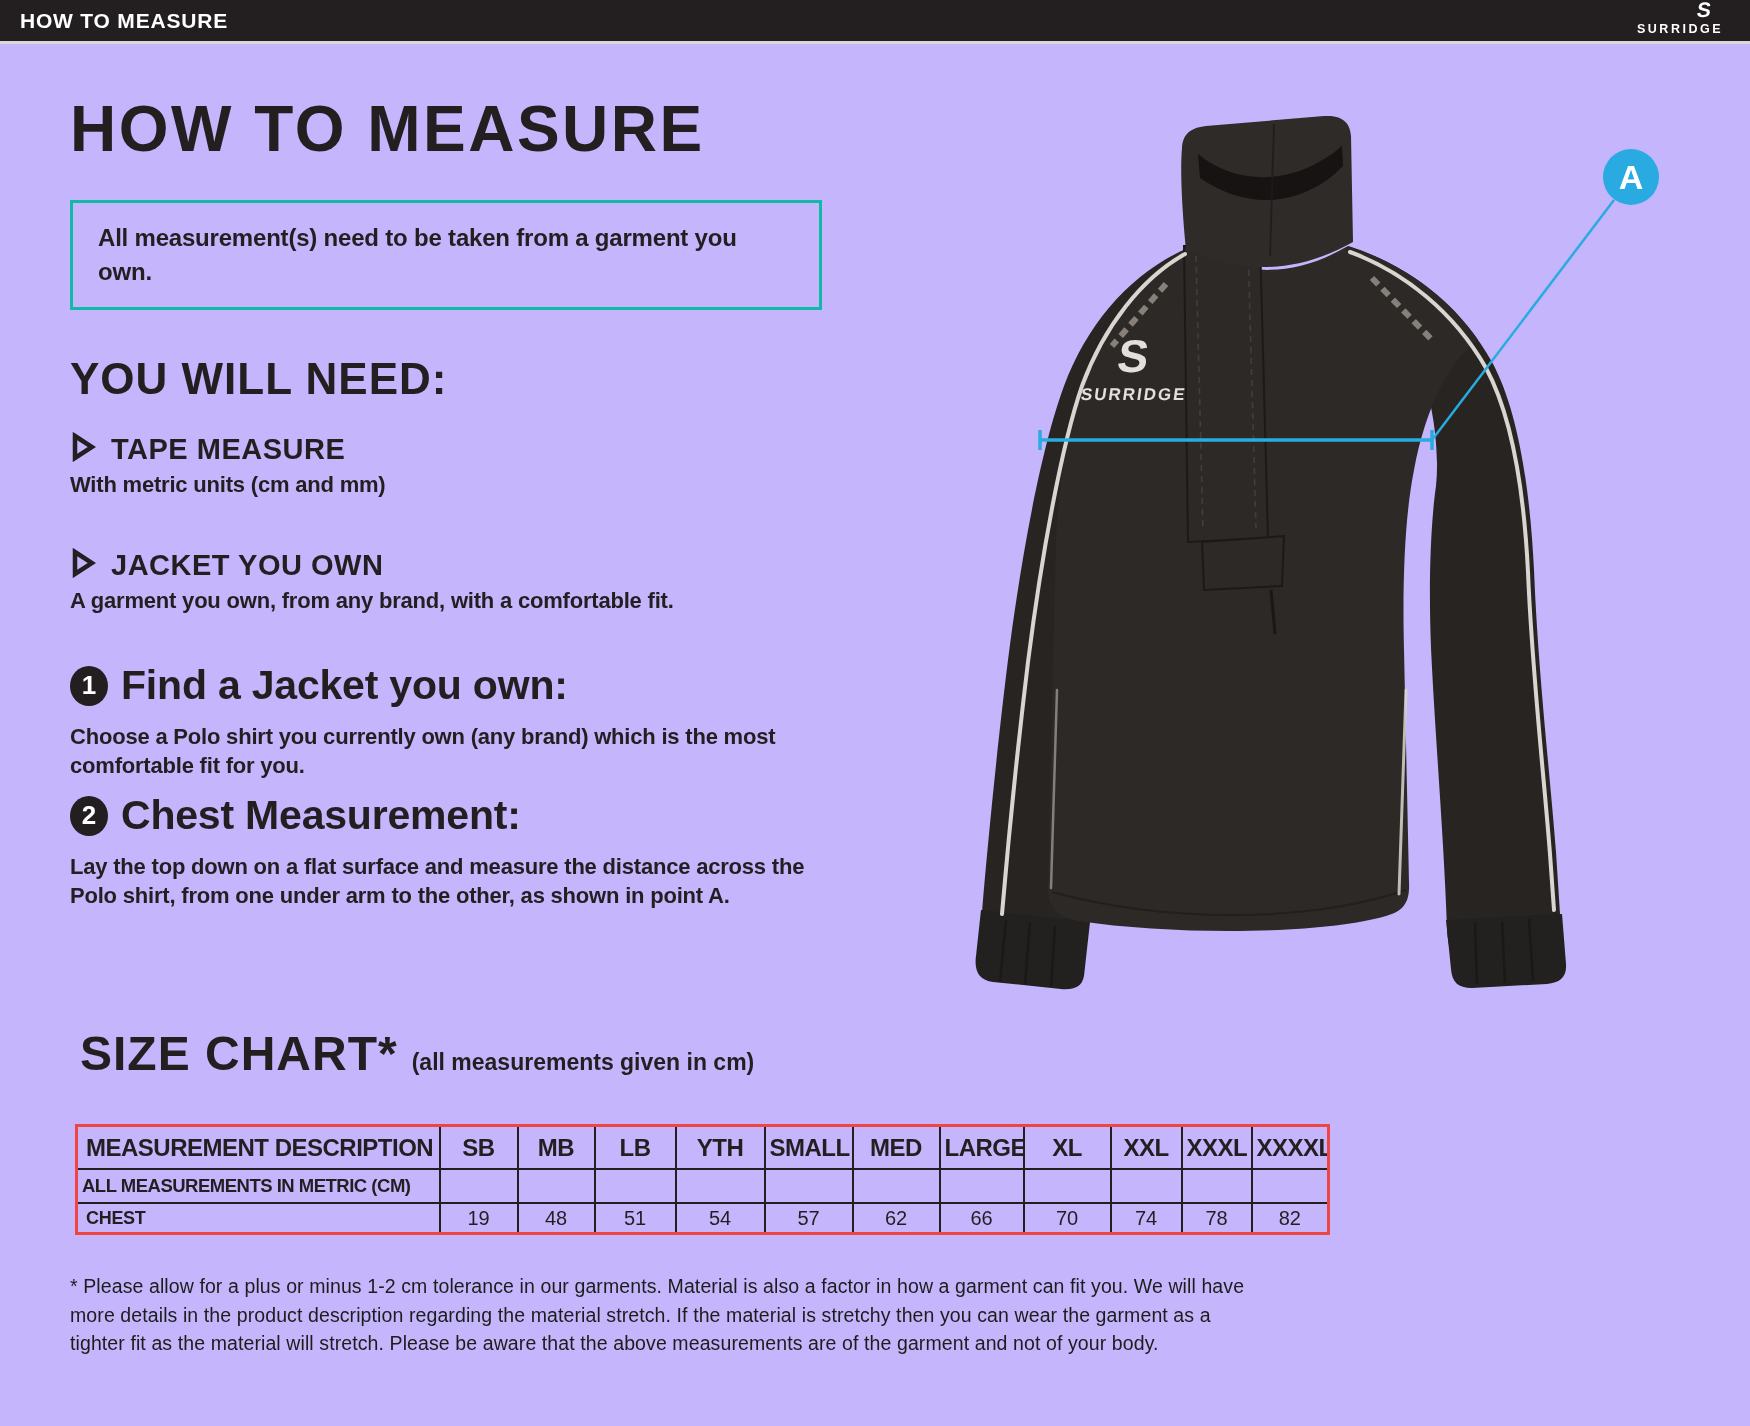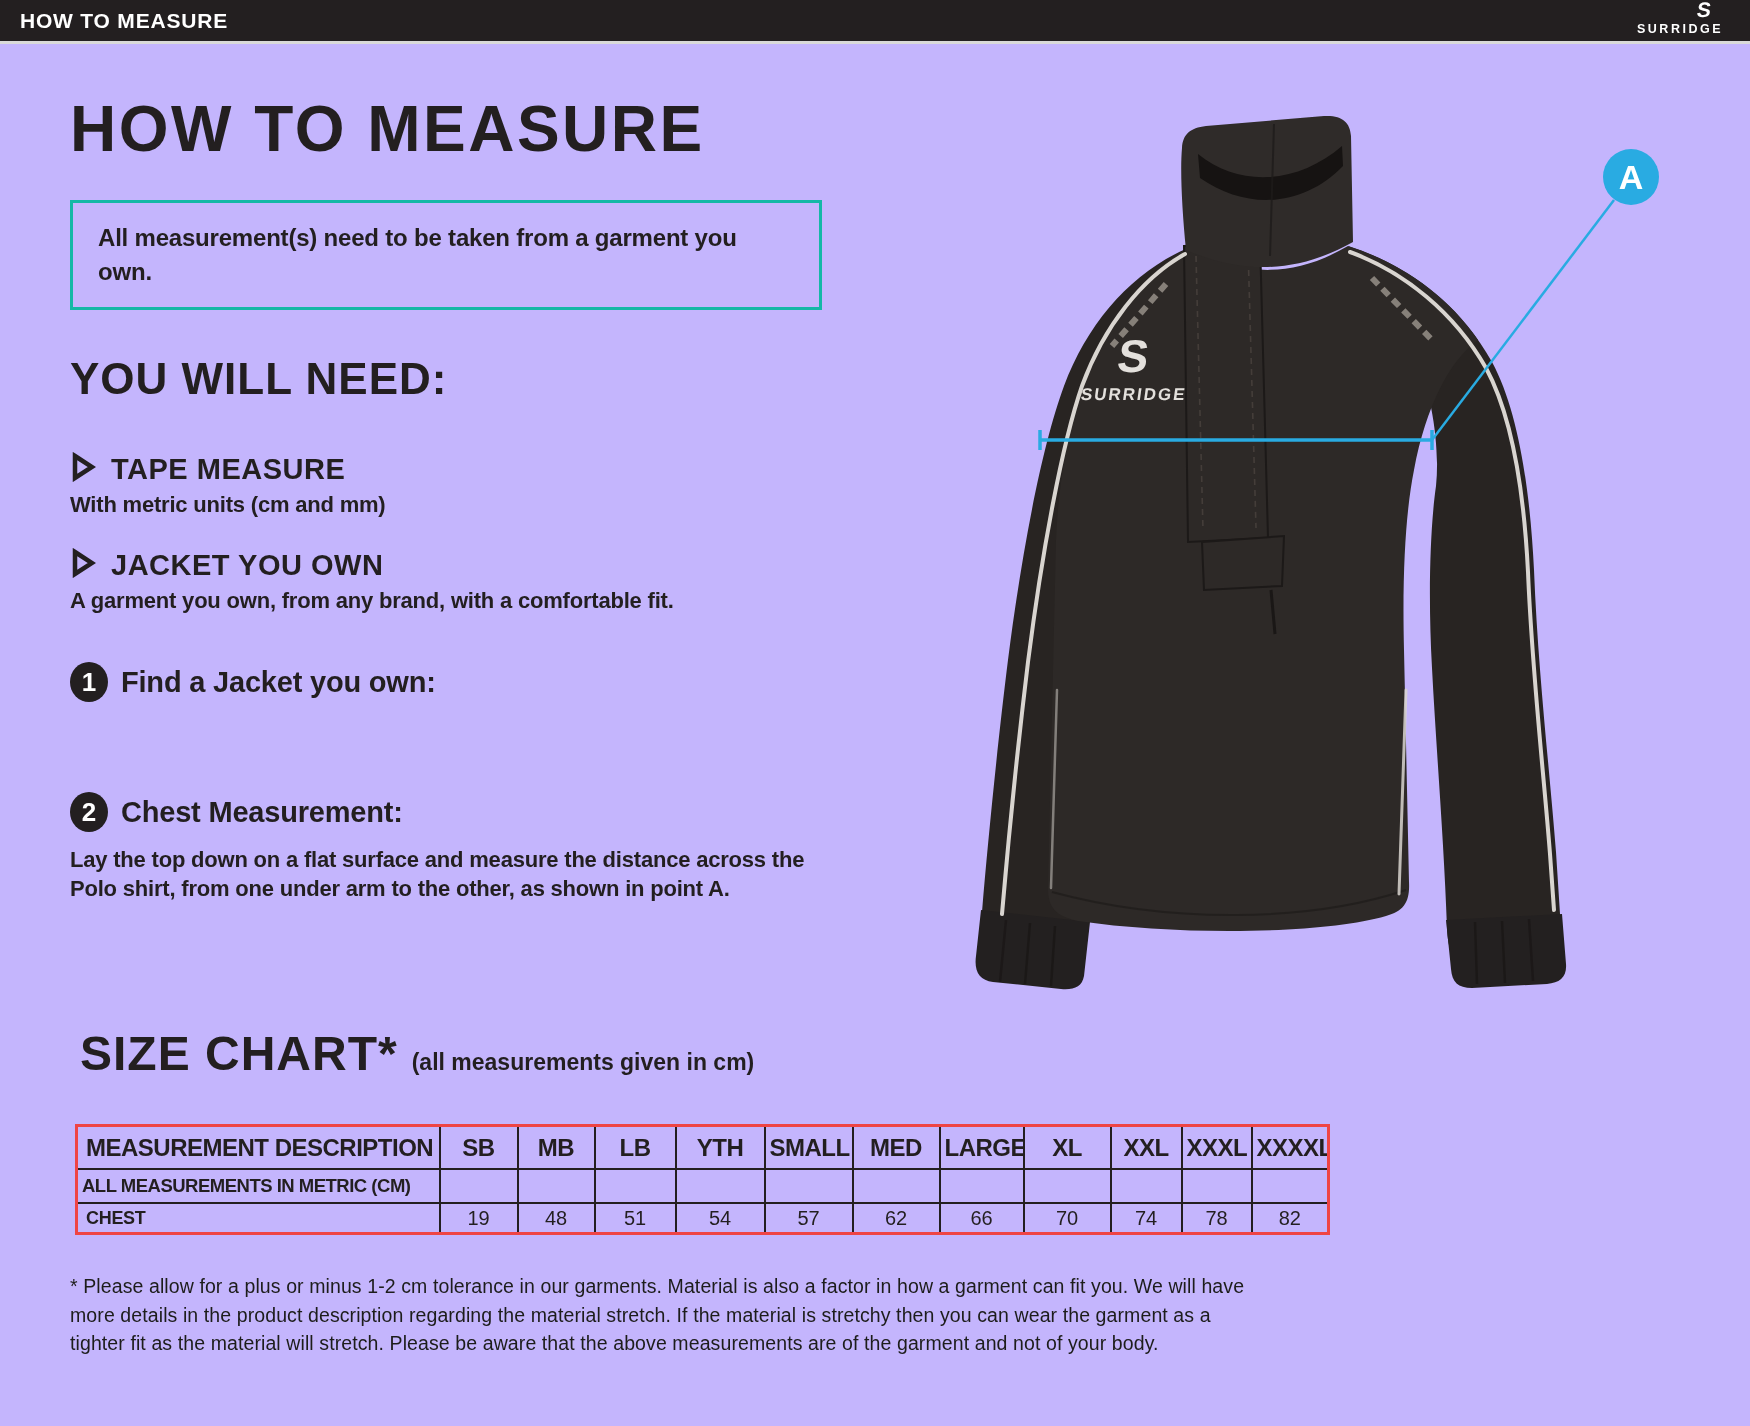--- a/index.html
+++ b/index.html
@@ -20,33 +20,33 @@
 
   .notice {
     position:absolute; left:70px; top:200px; width:752px; box-sizing:border-box;
     border:3px solid #14b8a6; padding:18px 25px;
     font-size:24px; font-weight:700; line-height:1.42; letter-spacing:-0.2px;
   }
 
   .ywn-title { position:absolute; left:70px; top:354px; font-size:44px; font-weight:800; letter-spacing:1px; }
 
   .need-item { position:absolute; left:70px; }
-  #need-0 { top:452px; } #need-1 { top:548px; }
+  #need-0 { top:432px; } #need-1 { top:548px; }
   .need-row { display:flex; align-items:center; gap:15px; }
   .need-label { font-size:29px; font-weight:800; letter-spacing:0.5px; }
   .need-desc { font-size:22px; font-weight:700; margin-top:6px; letter-spacing:-0.2px; }
 
   .step { position:absolute; left:70px; }
   #step-0 { top:662px; } #step-1 { top:792px; }
   .step-head { display:flex; align-items:center; gap:13px; }
   .badge {
     width:38px; height:40px; border-radius:50%; background:#231f20; color:#fff;
     font-size:26px; font-weight:800; display:flex; align-items:center; justify-content:center; flex:0 0 auto;
   }
-  .step-title { font-size:29px; font-weight:800; letter-spacing:-0.2px; }
+  .step-title { font-size:41px; font-weight:800; letter-spacing:-0.2px; }
   .step-desc { margin-top:13px; font-size:22px; font-weight:700; line-height:1.33; letter-spacing:-0.2px; }
   #step-0 .step-desc { max-width:790px; }
   #step-1 .step-desc { max-width:780px; }
 
   .sc-head { position:absolute; left:64px; top:1026px; display:flex; align-items:baseline; gap:14px;margin-left:16px; }
   .sc-title { font-size:48px; font-weight:800; letter-spacing:1px; }
   .sc-sub { font-size:23px; font-weight:700; }
 
   table.size {
     position:absolute; left:75px; top:1124px; width:1252px;
@@ -113,20 +113,21 @@
       <span class="need-label">JACKET YOU OWN</span>
     </div>
     <div class="need-desc">A garment you own, from any brand, with a comfortable fit.</div>
   </div>
 
   <div class="step" id="step-0">
     <div class="step-head">
       <span class="badge">1</span>
       <span class="step-title">Find a Jacket you own:</span>
     </div>
+    <div class="step-desc">Choose a Polo shirt you currently own (any brand) which is the most comfortable fit for you.</div>
   </div>
 
   <div class="step" id="step-1">
     <div class="step-head">
       <span class="badge">2</span>
       <span class="step-title">Chest Measurement:</span>
     </div>
     <div class="step-desc">Lay the top down on a flat surface and measure the distance across the Polo shirt, from one under arm to the other, as shown in point A.</div>
   </div>
 

